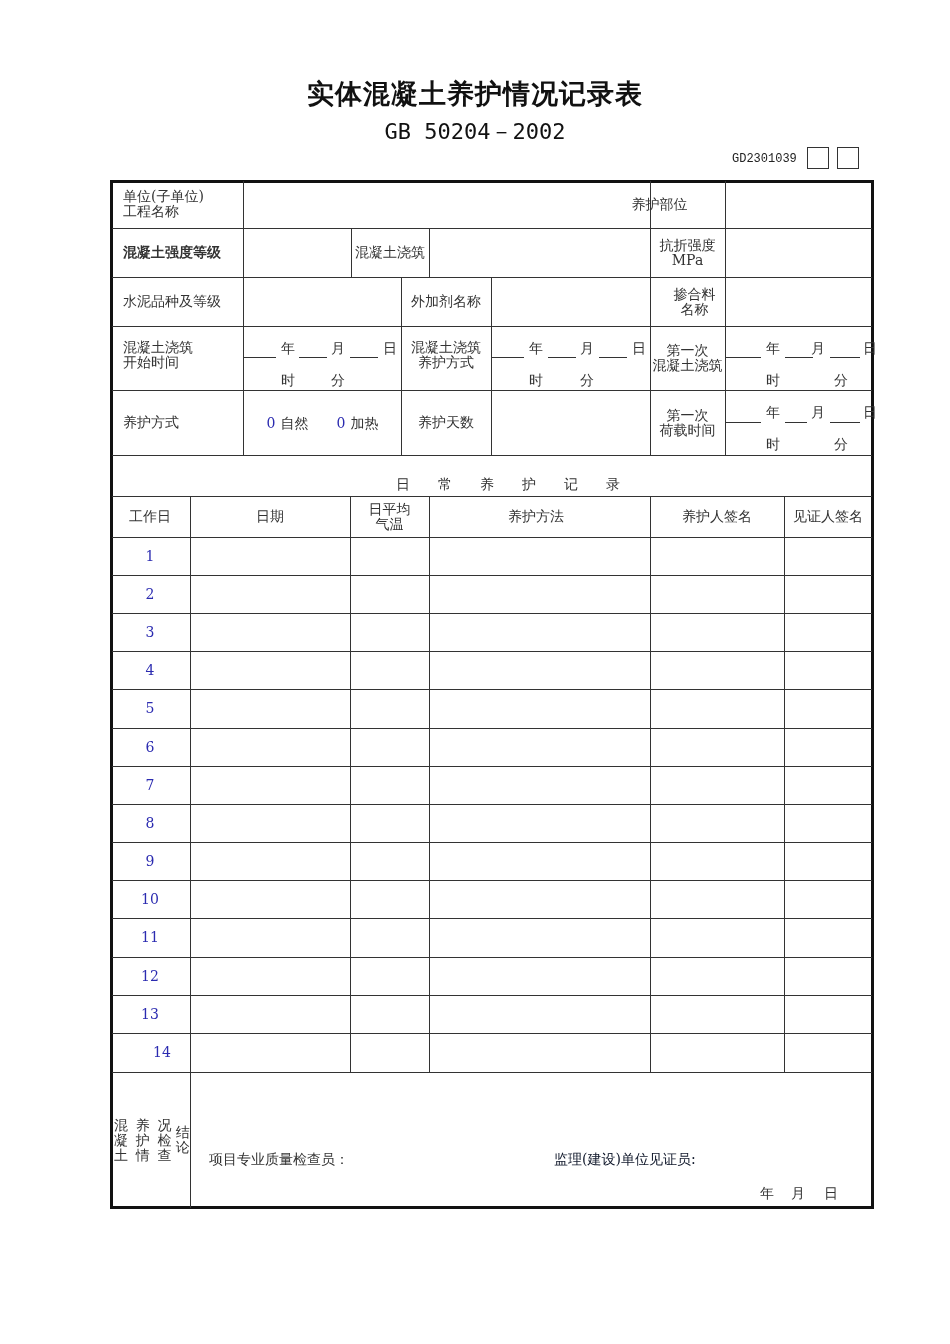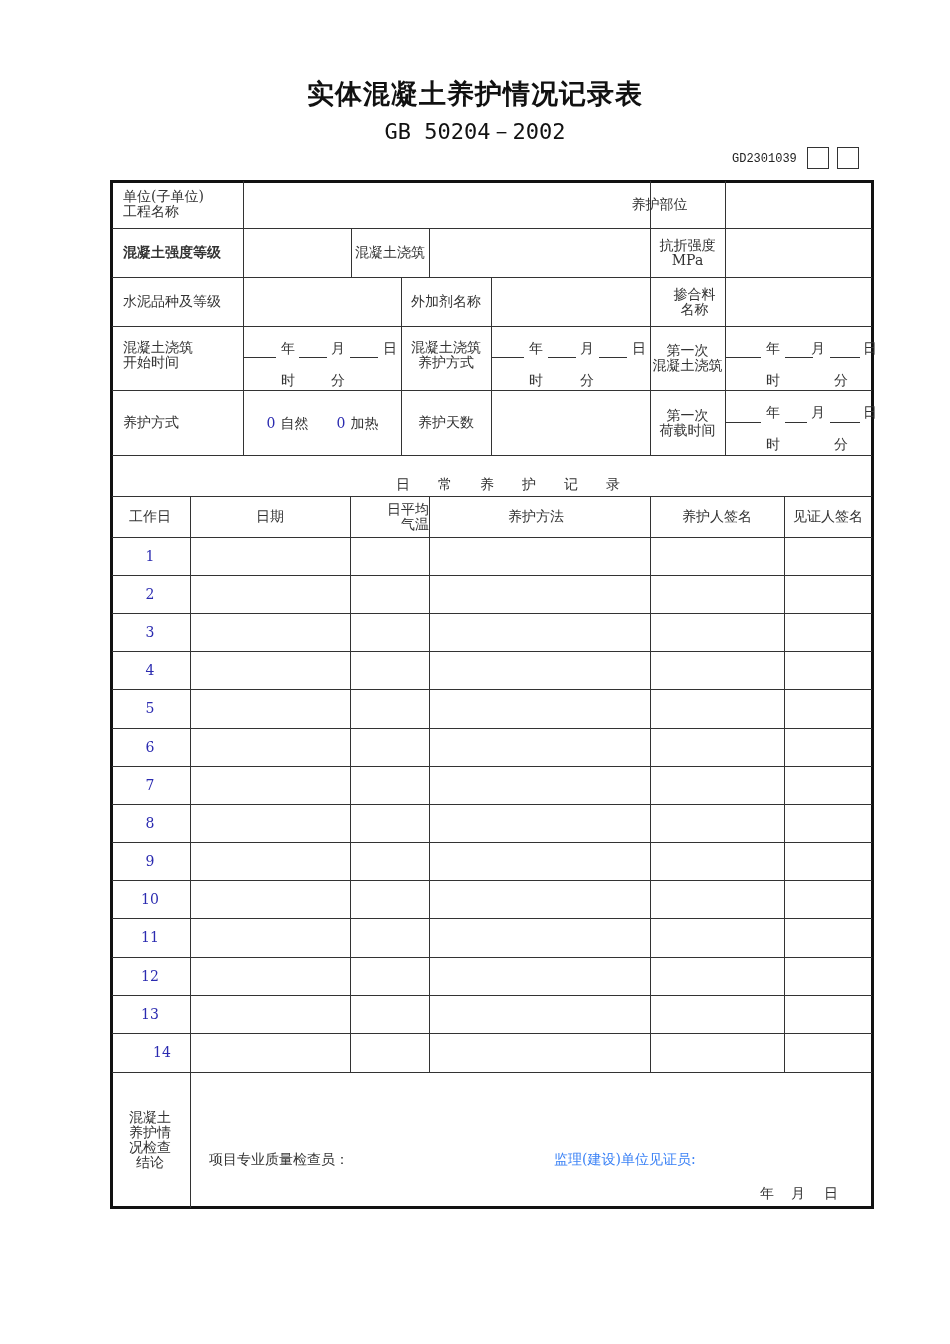--- a/index.html
+++ b/index.html
@@ -167,21 +167,21 @@
 <div class="abs uline" style="left:830px;top:422px;width:30px;"></div>
 <span class="abs dl" style="left:863px;top:404px;">日</span>
 <span class="abs dl" style="left:766px;top:436px;">时</span>
 <span class="abs dl" style="left:834px;top:436px;">分</span>
 <div class="abs" style="left:726px;top:391px;width:145px;height:64px;"></div>
 
 <div class="abs cell center" style="left:110px;top:455px;width:796px;height:41px;white-space:pre;margin-top:9px;">日　　常　　养　　护　　记　　录</div>
 
 <div class="abs cell center" style="left:110px;top:496px;width:80px;height:41px;text-align:right;">工作日</div>
 <div class="abs cell center" style="left:190px;top:496px;width:160px;height:41px;">日期</div>
-<div class="abs cell center" style="left:350px;top:496px;width:79px;height:41px;flex-direction:column;align-items:flex-end;">
+<div class="abs cell center" style="left:350px;top:496px;width:79px;height:41px;flex-direction:column;">
   <span>日平均</span>
   <span>气温</span>
 </div>
 <div class="abs cell left" style="left:429px;top:496px;width:221px;height:41px;padding-left:79px;">养护方法</div>
 <div class="abs cell center" style="left:650px;top:496px;width:134px;height:41px;">养护人签名</div>
 <div class="abs cell center" style="left:784px;top:496px;width:88px;height:41px;">见证人签名</div>
 
 <div class="abs cell center num" style="left:110px;top:537px;width:80px;height:38px;">1</div>
 <div class="abs cell center num" style="left:110px;top:575px;width:80px;height:38px;">2</div>
 <div class="abs cell center num" style="left:110px;top:613px;width:80px;height:38px;">3</div>
@@ -205,24 +205,24 @@
 <div class="abs" style="left:191px;top:729px;width:681px;height:37px;"></div>
 <div class="abs" style="left:191px;top:767px;width:681px;height:37px;"></div>
 <div class="abs" style="left:191px;top:805px;width:681px;height:37px;"></div>
 <div class="abs" style="left:191px;top:843px;width:681px;height:37px;"></div>
 <div class="abs" style="left:191px;top:881px;width:681px;height:37px;"></div>
 <div class="abs" style="left:191px;top:919px;width:681px;height:38px;"></div>
 <div class="abs" style="left:191px;top:958px;width:681px;height:37px;"></div>
 <div class="abs" style="left:191px;top:996px;width:681px;height:37px;"></div>
 <div class="abs" style="left:191px;top:1034px;width:681px;height:38px;"></div>
 
-<div class="abs cell center" style="left:110px;top:1072px;width:80px;height:136px;flex-direction:column;">
+<div class="abs cell center" style="left:110px;top:1072px;width:80px;height:136px;flex-direction:row;">
   <span>混凝土</span>
   <span>养护情</span>
   <span>况检查</span>
   <span>结论</span>
 </div>
 <div class="abs" style="left:191px;top:1073px;width:681px;height:133px;"></div>
 <span class="abs" style="left:209px;top:1151px;font-size:14px;color:#333;">项目专业质量检查员：</span>
-<span class="abs" style="left:554px;top:1151px;font-size:14px;color:#3b82f6;">监理(建设)单位见证员:</span>
+<span class="abs" style="left:554px;top:1151px;font-size:14px;color:#0f172a;">监理(建设)单位见证员:</span>
 <span class="abs" style="left:760px;top:1185px;font-size:14px;color:#333;">年</span>
 <span class="abs" style="left:791px;top:1185px;font-size:14px;color:#333;">月</span>
 <span class="abs" style="left:824px;top:1185px;font-size:14px;color:#333;">日</span>
 
 </body></html>

